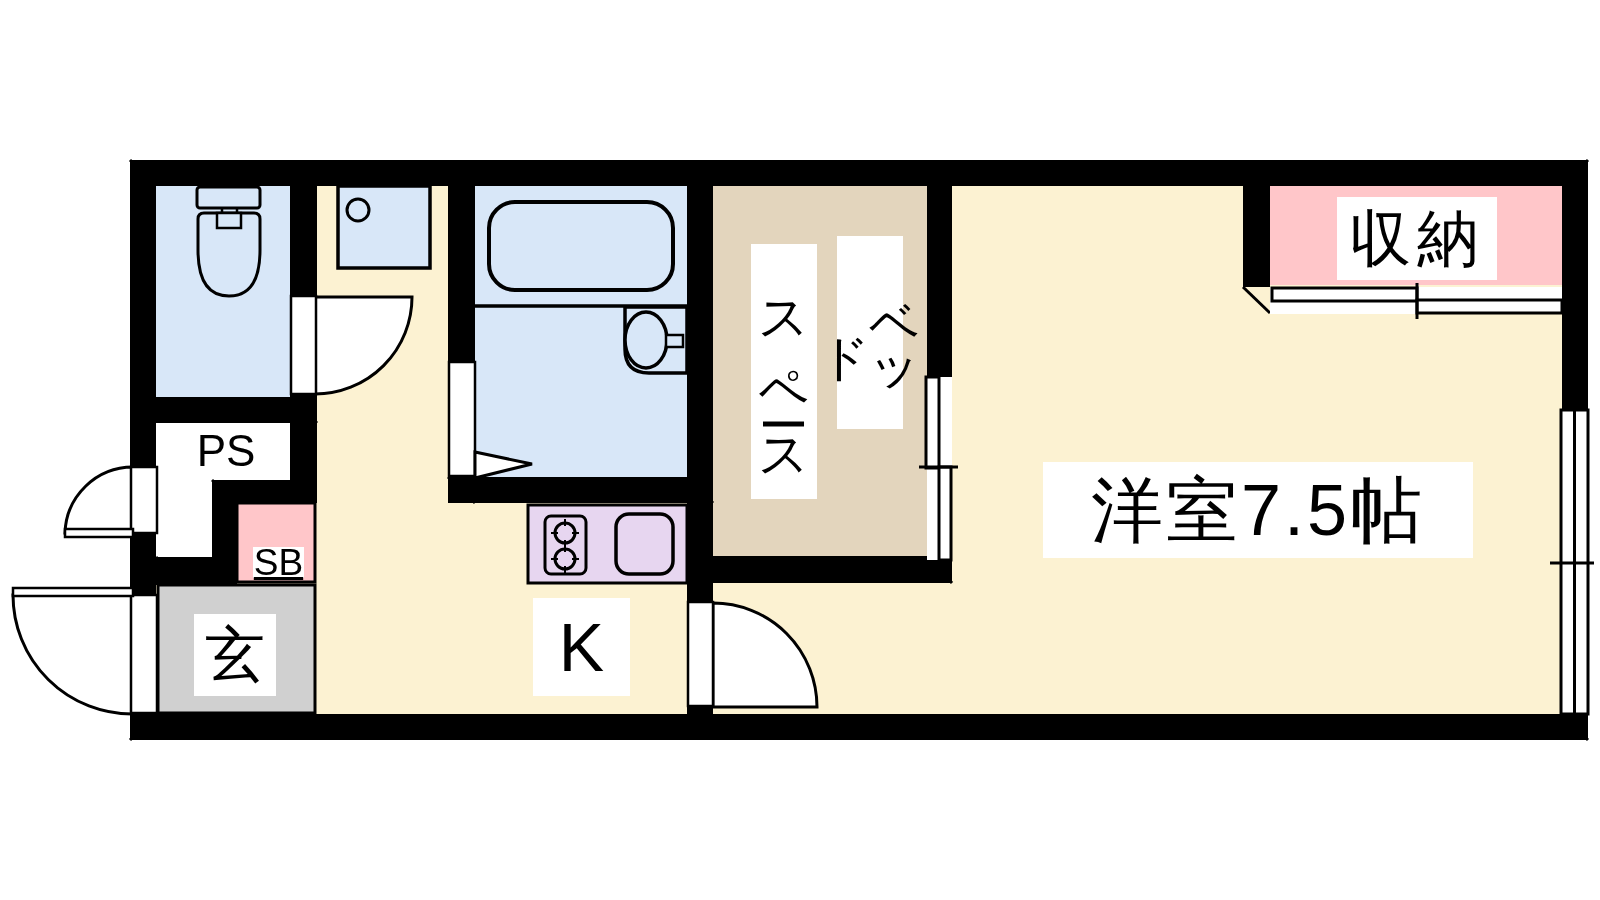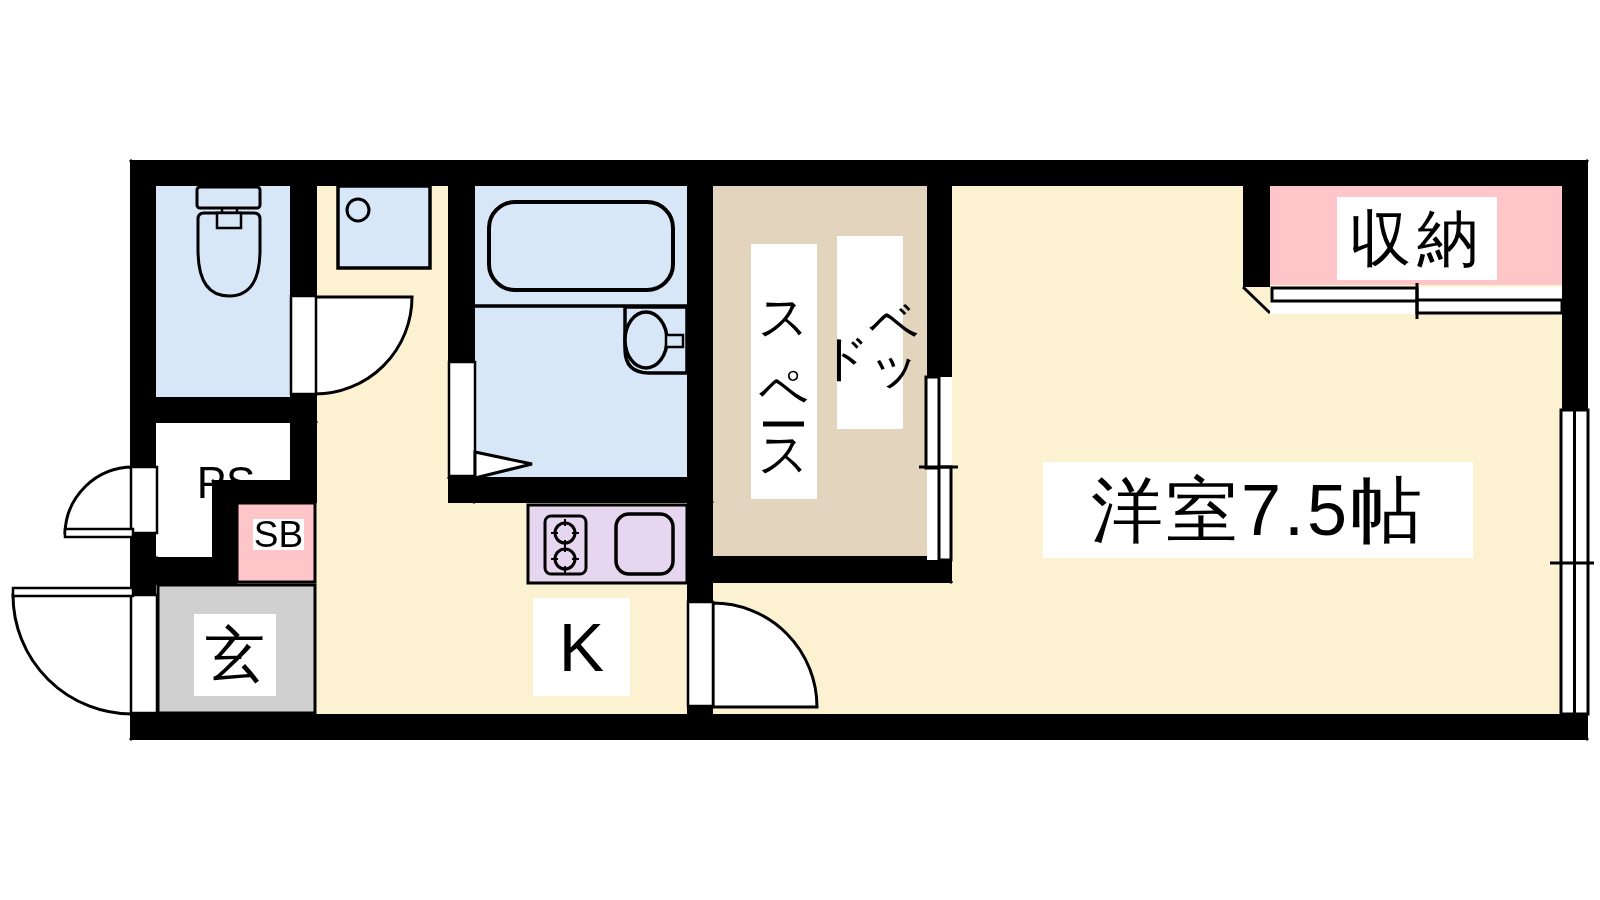--- a/index.html
+++ b/index.html
@@ -8,22 +8,22 @@
   .stage svg{position:absolute;left:0;top:0;}
   .lbl{position:absolute;background:#ffffff;color:#000;display:flex;
        align-items:center;justify-content:center;text-align:center;
        font-family:"Liberation Sans","DejaVu Sans",sans-serif;line-height:1;}
   .lbl.clear{background:transparent;}
   .vtext{writing-mode:vertical-rl;text-orientation:mixed;letter-spacing:8px;}
   .room-label-storage{left:1337px;top:197px;width:160px;height:83px;font-size:62px;letter-spacing:6px;}
   .room-label-main{left:1043px;top:462px;width:430px;height:96px;font-size:72px;letter-spacing:3px;}
   .room-label-bed-right{left:837px;top:236px;width:66px;height:193px;font-size:50px;}
   .room-label-bed-left{left:751px;top:244px;width:66px;height:255px;font-size:50px;}
-  .room-label-ps{left:183px;top:424px;width:86px;height:54px;font-size:44px;margin-top:32px;}
-  .room-label-sb{left:253px;top:519px;width:51px;height:31px;font-size:37px;}
+  .room-label-ps{left:183px;top:424px;width:86px;height:54px;font-size:44px;}
+  .room-label-sb{left:253px;top:547px;width:51px;height:31px;font-size:37px;text-decoration:underline;}
   .room-label-entrance{left:194px;top:614px;width:82px;height:82px;font-size:60px;}
   .room-label-k{left:533px;top:598px;width:97px;height:98px;font-size:68px;}
 </style>
 </head>
 <body>
 
 <div class="stage">
   <svg width="1600" height="900" viewBox="0 0 1600 900">
 
     <rect x="0" y="0" width="1600" height="900" fill="#ffffff"></rect>

